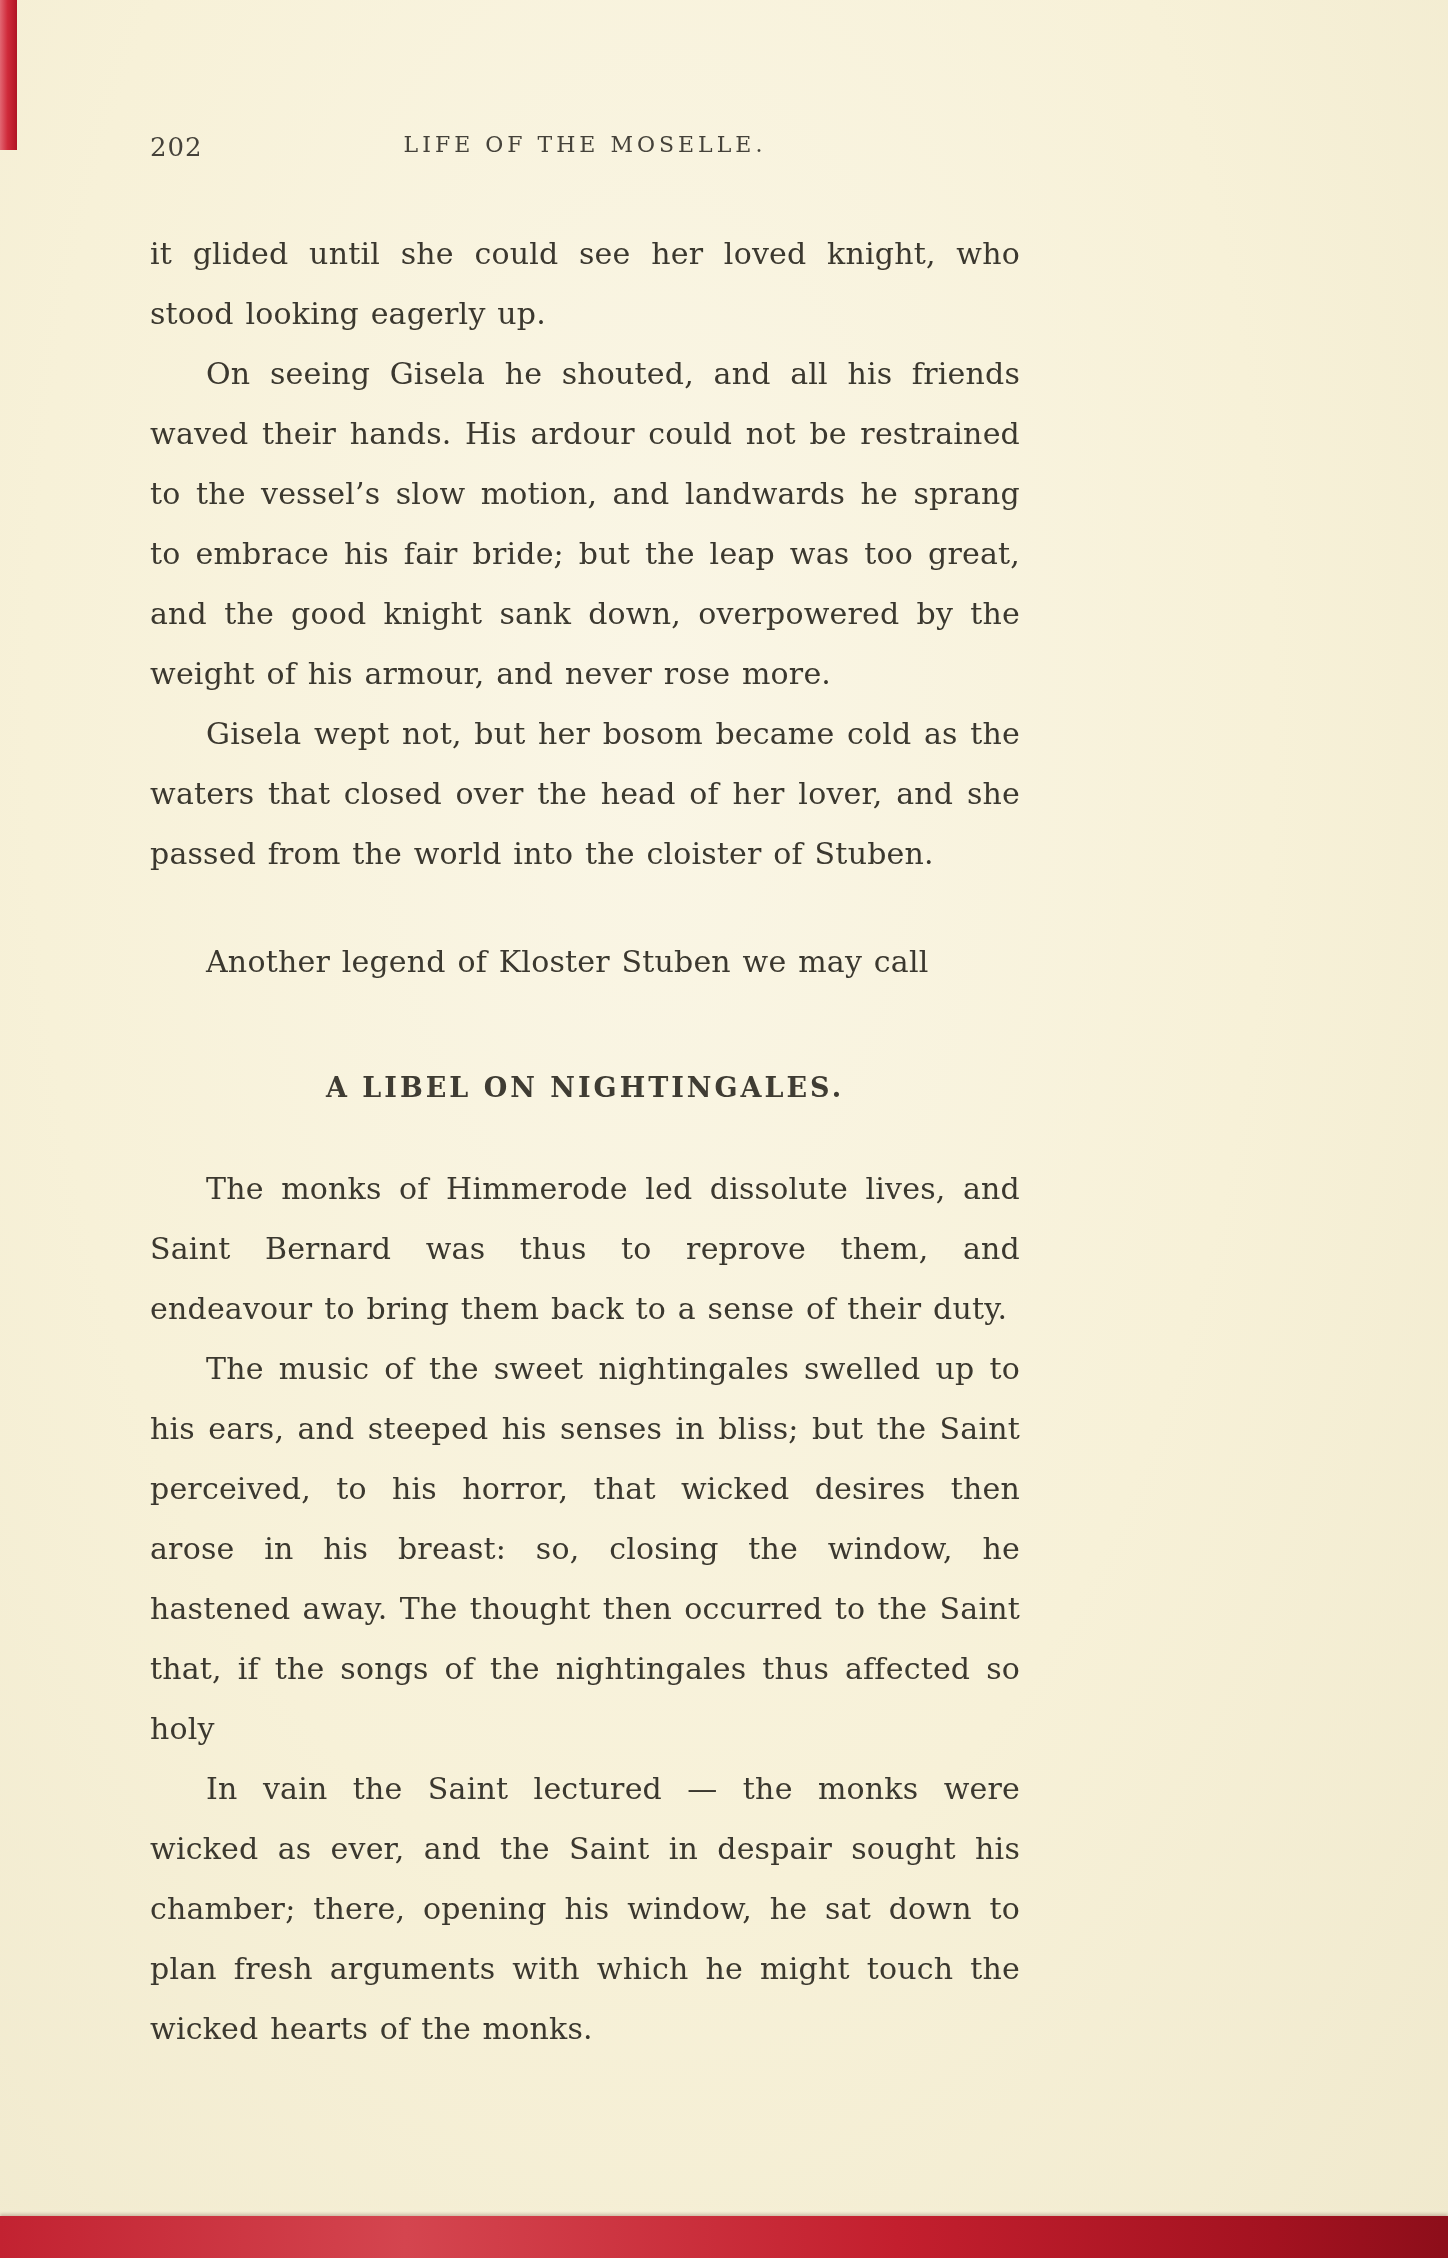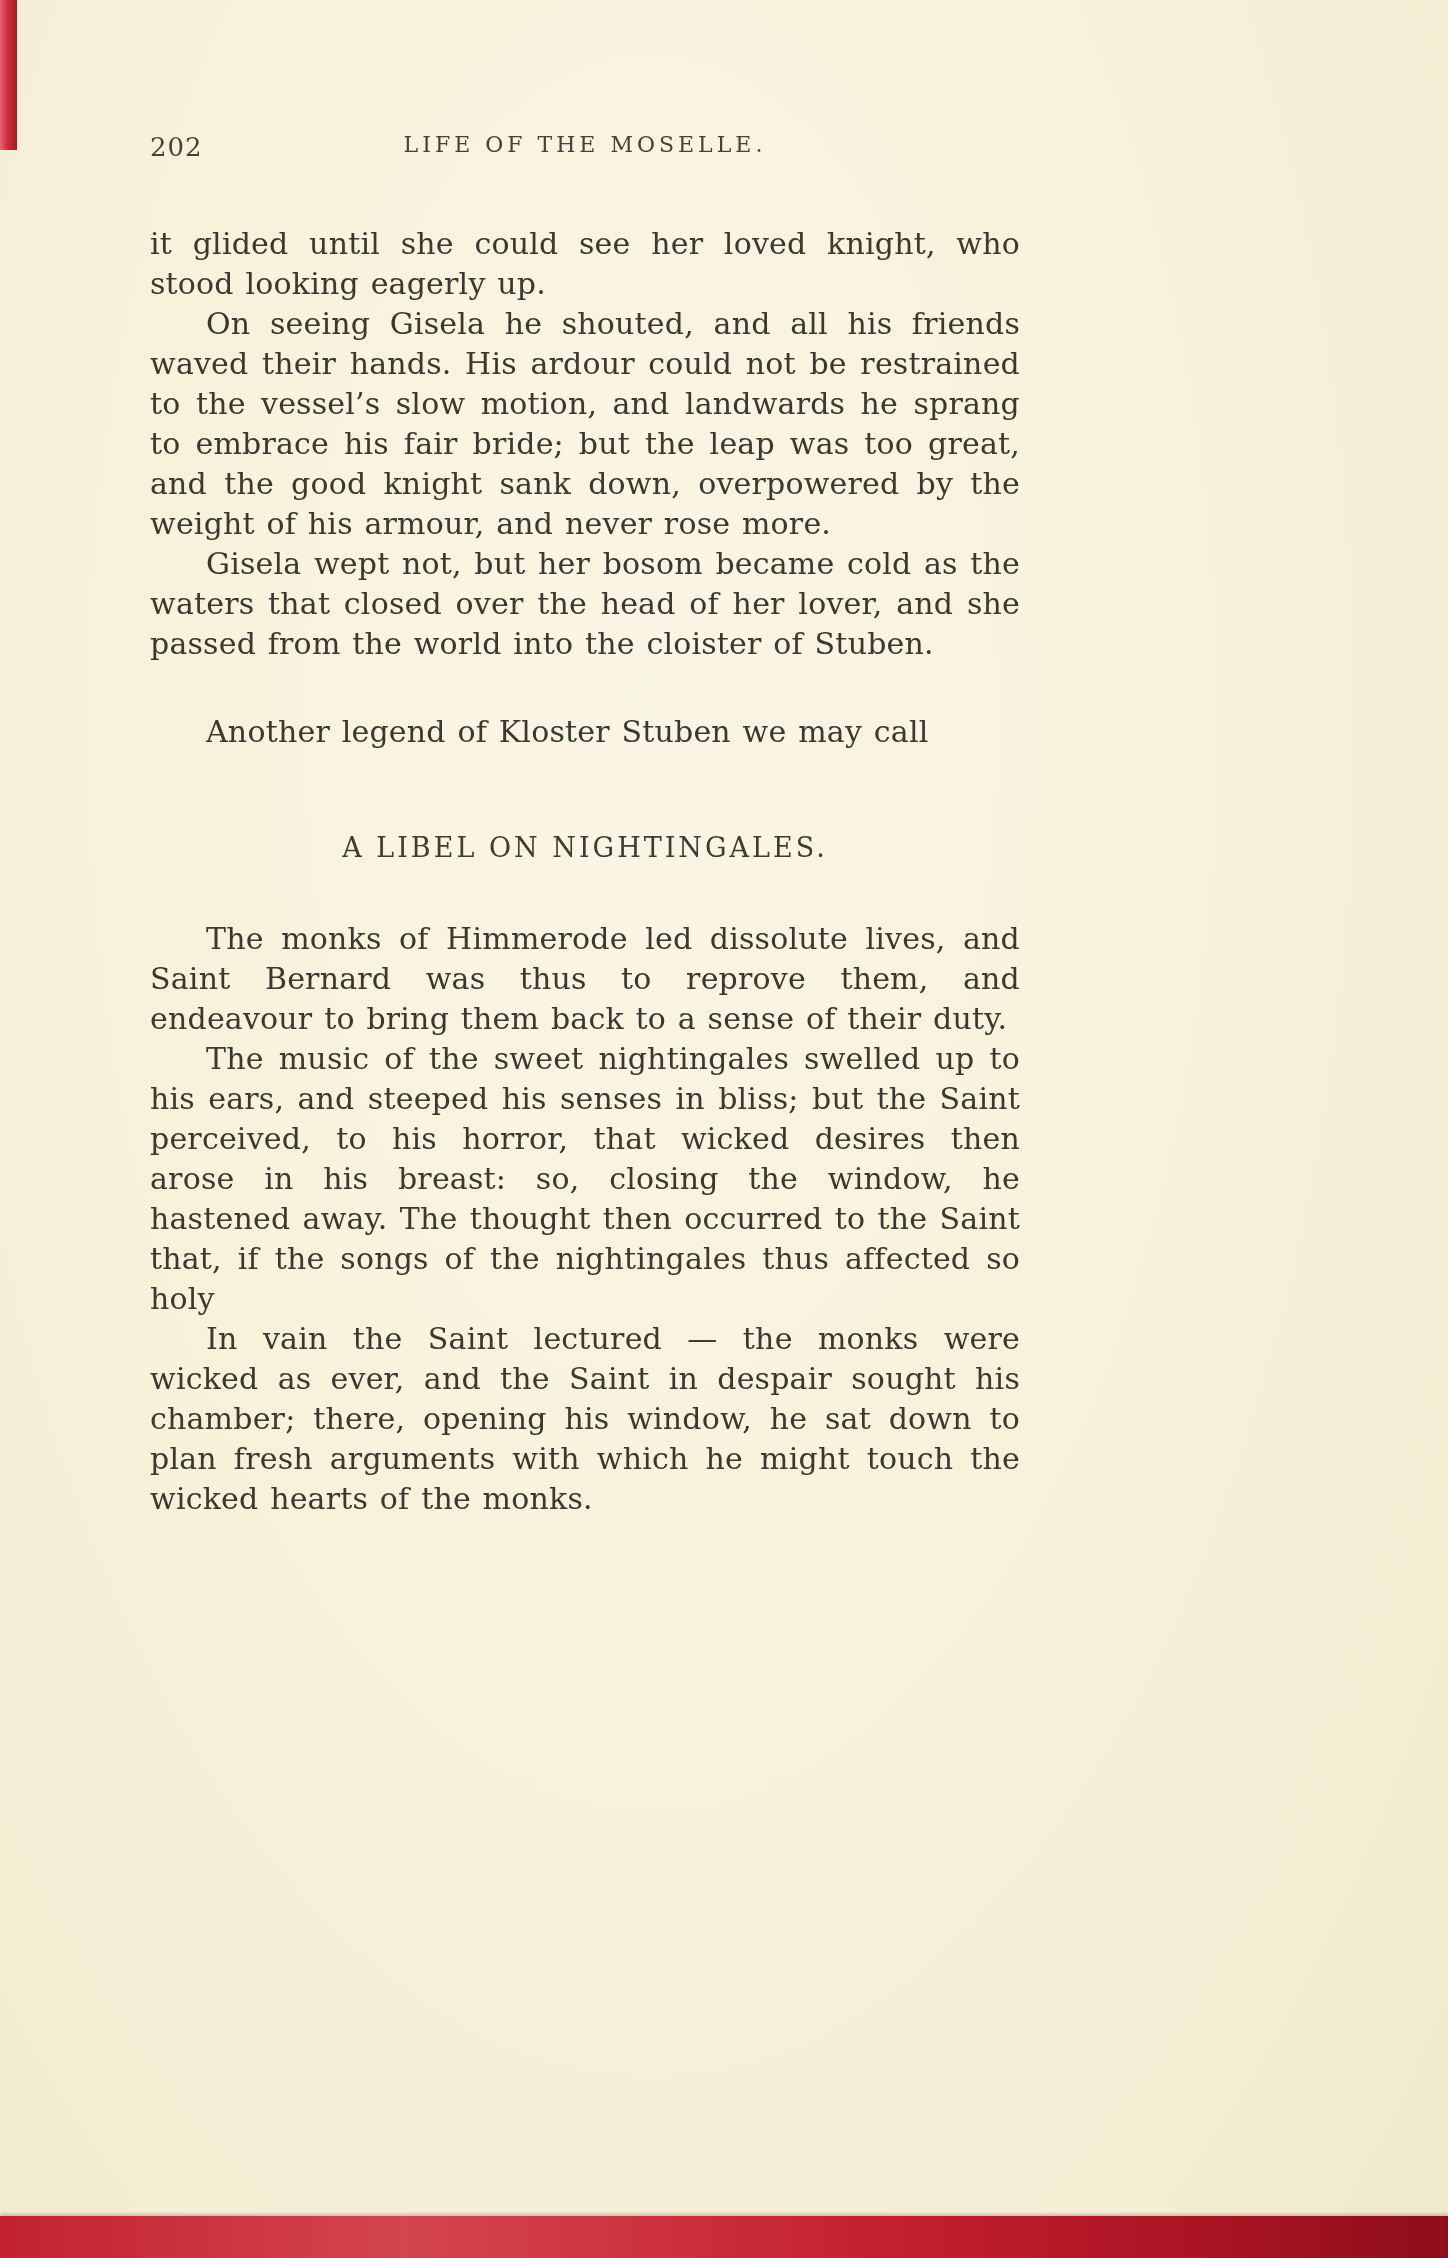--- a/index.html
+++ b/index.html
@@ -64,37 +64,37 @@
   
   .text-block {
     position: absolute;
     left: 150px;
     top: 224px;
     width: 870px;
   }
   .text-block p {
     margin: 0;
     font-size: 30px;
-    line-height: 40px;
+    line-height: 60px;
     text-align: justify;
     text-indent: 56px;
     word-spacing: 2px;
     letter-spacing: 0.2px;
   }
   .text-block p.no-indent {
     text-indent: 0;
   }
   .transition {
     margin: 48px 0 80px 0 !important;
     text-align: left !important;
   }
   .section-heading {
     margin: 0 0 56px 0;
     font-size: 27px;
-    font-weight: normal;
+    font-weight: bold;
     text-align: center;
     letter-spacing: 3px;
     color: #3f3c33;
   }
 </style>
 </head>
 <body>
 
 <div class="page">
 

